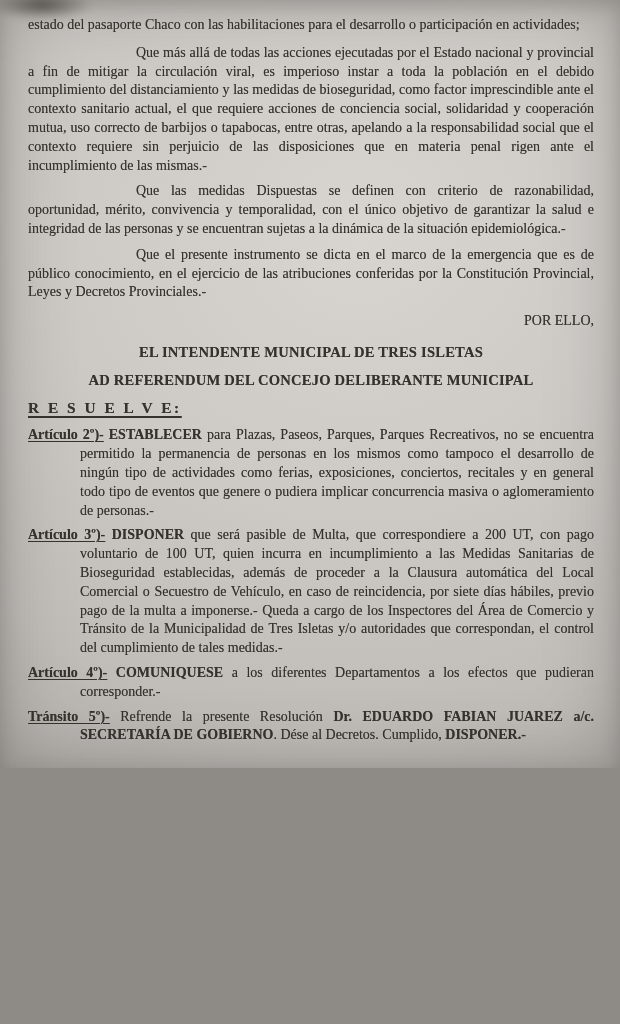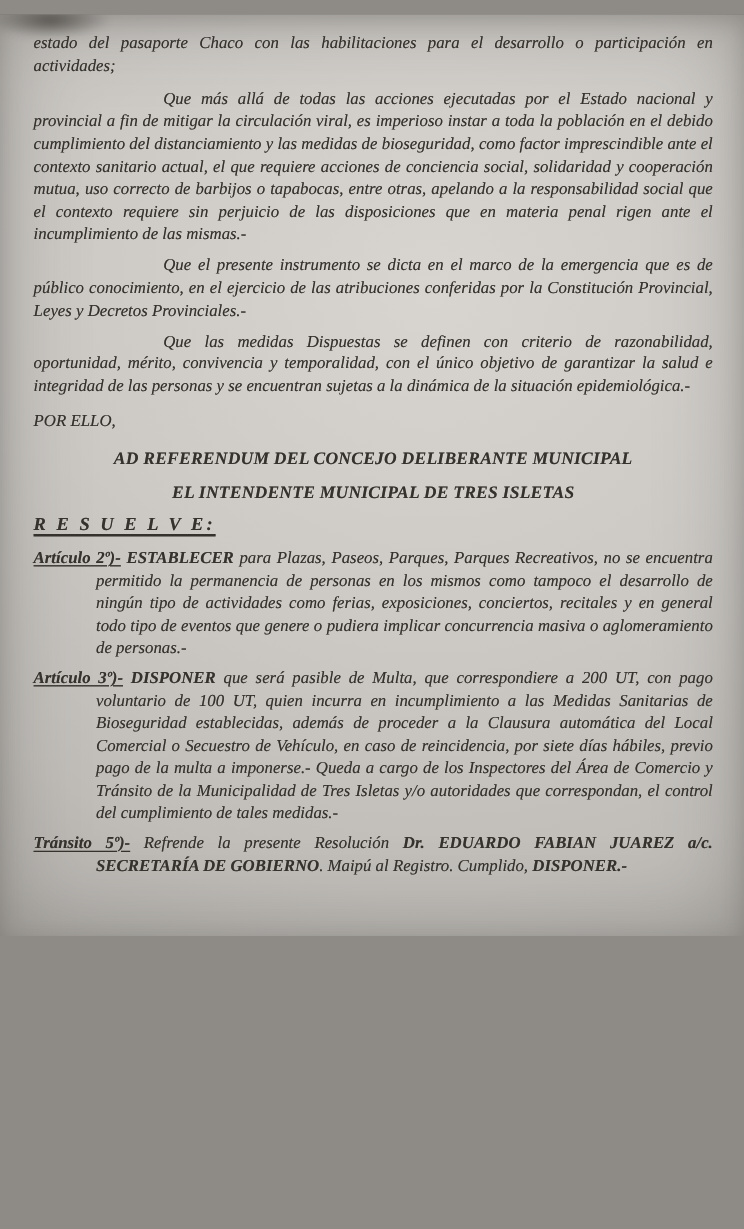--- a/index.html
+++ b/index.html
@@ -1,37 +1,36 @@
 <!DOCTYPE html>
 <html><head>
 <meta charset="utf-8">
 <style>
   html,body{margin:0;padding:0;background:#8e8b87;}
   .page{
-    position:relative;width:620px;height:768px;margin:12px auto;overflow:hidden;
+    position:relative;width:620px;height:768px;margin:0 auto;overflow:hidden;
     background:radial-gradient(120% 90% at 58% 30%, #d8d5d1 0%, #cdcac6 40%, #c0bdb9 72%, #a9a6a2 100%);
     box-shadow:inset 0 0 70px rgba(88,84,79,.38), inset 0 6px 18px rgba(70,67,62,.25);
     font-family:"Liberation Serif","DejaVu Serif",serif;
     color:#35322d;
-    font-style:italic;
   }
   .scan-smudge{
     position:absolute;left:-8px;top:-10px;width:100px;height:30px;
     background:radial-gradient(closest-side, rgba(48,45,41,.65), rgba(48,45,41,0));
     filter:blur(3px);pointer-events:none;
   }
   .doc{
     position:absolute;left:0;top:0;right:0;
     padding:16px 26px 0 28px;
     font-size:14px;line-height:18.8px;text-align:justify;
     text-shadow:0 0 .5px rgba(53,50,45,.55);
   }
   .doc p{margin:0 0 9px;}
   p.recital{text-indent:108px;margin-bottom:7px;}
-  p.porello{text-align:left;margin:10px 0 12px;}
+  p.porello{text-align:right;margin:10px 0 12px;}
   .head-center{text-align:center;font-weight:bold;margin:0 0 2px;font-size:14.6px;letter-spacing:.2px;}
   .resuelve{text-align:left;font-weight:bold;font-size:15.4px;letter-spacing:2.5px;margin:3px 0 18px;}
   .resuelve span{text-decoration:underline;text-underline-offset:3px;text-decoration-thickness:1.5px;}
   p.article{padding-left:52px;text-indent:-52px;margin-bottom:6px;}
   .alabel{font-weight:bold;text-decoration:underline;text-underline-offset:2px;text-decoration-thickness:1.4px;}
   .b{font-weight:bold;}
   p.resnum{margin-top:16px;font-weight:bold;font-size:15px;}
   p.resnum span{text-decoration:underline;text-underline-offset:3px;text-decoration-thickness:1.6px;}
 
   .footer-text{position:absolute;z-index:2;text-align:center;font-weight:bold;color:#2d2b27;
@@ -47,36 +46,37 @@
 
 <div class="page">
 
   <div class="scan-smudge"></div>
 
   <div class="doc">
 
     <p>estado del pasaporte Chaco con las habilitaciones para el desarrollo o participación en actividades;</p>
 
     <p class="recital">Que más allá de todas las acciones ejecutadas por el Estado nacional y provincial a fin de mitigar la circulación viral, es imperioso instar a toda la población en el debido cumplimiento del distanciamiento y las medidas de bioseguridad, como factor imprescindible ante el contexto sanitario actual, el que requiere acciones de conciencia social, solidaridad y cooperación mutua, uso correcto de barbijos o tapabocas, entre otras, apelando a la responsabilidad social que el contexto requiere sin perjuicio de las disposiciones que en materia penal rigen ante el incumplimiento de las mismas.-</p>
+    <p class="recital">Que las medidas Dispuestas se definen con criterio de razonabilidad, oportunidad, mérito, convivencia y temporalidad, con el único objetivo de garantizar la salud e integridad de las personas y se encuentran sujetas a la dinámica de la situación epidemiológica.-</p>
     <p class="recital">Que el presente instrumento se dicta en el marco de la emergencia que es de público conocimiento, en el ejercicio de las atribuciones conferidas por la Constitución Provincial, Leyes y Decretos Provinciales.-</p>
-    <p class="recital">Que las medidas Dispuestas se definen con criterio de razonabilidad, oportunidad, mérito, convivencia y temporalidad, con el único objetivo de garantizar la salud e integridad de las personas y se encuentran sujetas a la dinámica de la situación epidemiológica.-</p>
 
     <p class="porello">POR ELLO,</p>
 
+    <p class="head-center">EL INTENDENTE MUNICIPAL DE TRES ISLETAS</p>
     <p class="head-center">AD REFERENDUM DEL CONCEJO DELIBERANTE MUNICIPAL</p>
-    <p class="head-center">EL INTENDENTE MUNICIPAL DE TRES ISLETAS</p>
     <p class="resuelve"><span>R E S U E L V E:</span></p>
 
 
     <p class="article"><span class="alabel">Artículo 2º)-</span><span class="b"> ESTABLECER</span><span> para Plazas, Paseos, Parques, Parques Recreativos, no se encuentra permitido la permanencia de personas en los mismos como tampoco el desarrollo de ningún tipo de actividades como ferias, exposiciones, conciertos, recitales y en general todo tipo de eventos que genere o pudiera implicar concurrencia masiva o aglomeramiento de personas.-</span></p>
 
     <p class="article"><span class="alabel">Artículo 3º)-</span><span class="b"> DISPONER</span><span> que será pasible de Multa, que correspondiere a 200 UT, con pago voluntario de 100 UT, quien incurra en incumplimiento a las Medidas Sanitarias de Bioseguridad establecidas, además de proceder a la Clausura automática del Local Comercial o Secuestro de Vehículo, en caso de reincidencia, por siete días hábiles, previo pago de la multa a imponerse.- Queda a cargo de los Inspectores del Área de Comercio y Tránsito de la Municipalidad de Tres Isletas y/o autoridades que correspondan, el control del cumplimiento de tales medidas.-</span></p>
 
+    <p class="article"><span class="alabel">Artículo 4º)-</span><span class="b"> COMUNIQUESE</span><span> a los diferentes Departamentos a los efectos que pudieran corresponder.-</span></p>
 
-    <p class="article"><span class="alabel">Tránsito 5º)-</span><span> Refrende la presente Resolución </span><span class="b">Dr. EDUARDO FABIAN JUAREZ a/c. SECRETARÍA DE GOBIERNO</span><span>. Maipú al Registro. Cumplido, </span><span class="b">DISPONER.-</span></p>
+    <p class="article"><span class="alabel">Tránsito 5º)-</span><span> Refrende la presente Resolución </span><span class="b">Dr. EDUARDO FABIAN JUAREZ a/c. SECRETARÍA DE GOBIERNO</span><span>. Dése al Decretos. Cumplido, </span><span class="b">DISPONER.-</span></p>
 
   </div>
 
   <svg class="seal-svg" style="left:260px;top:850px;" width="146" height="148" viewBox="0 0 146 148" opacity="0.82">
     <defs>
       <path id="arcTop" d="M 20,66 A 55,56 0 1 1 126,66" fill="none"></path>
       <path id="arcBot" d="M 21,88 A 53,54 0 0 0 125,88" fill="none"></path>
     </defs>
     <circle cx="73" cy="74" r="67" fill="none" stroke-width="1.8"></circle>
     <text font-family="Liberation Sans, sans-serif" font-size="9.6" font-weight="bold" letter-spacing="1" fill="#655f54" stroke="none">

